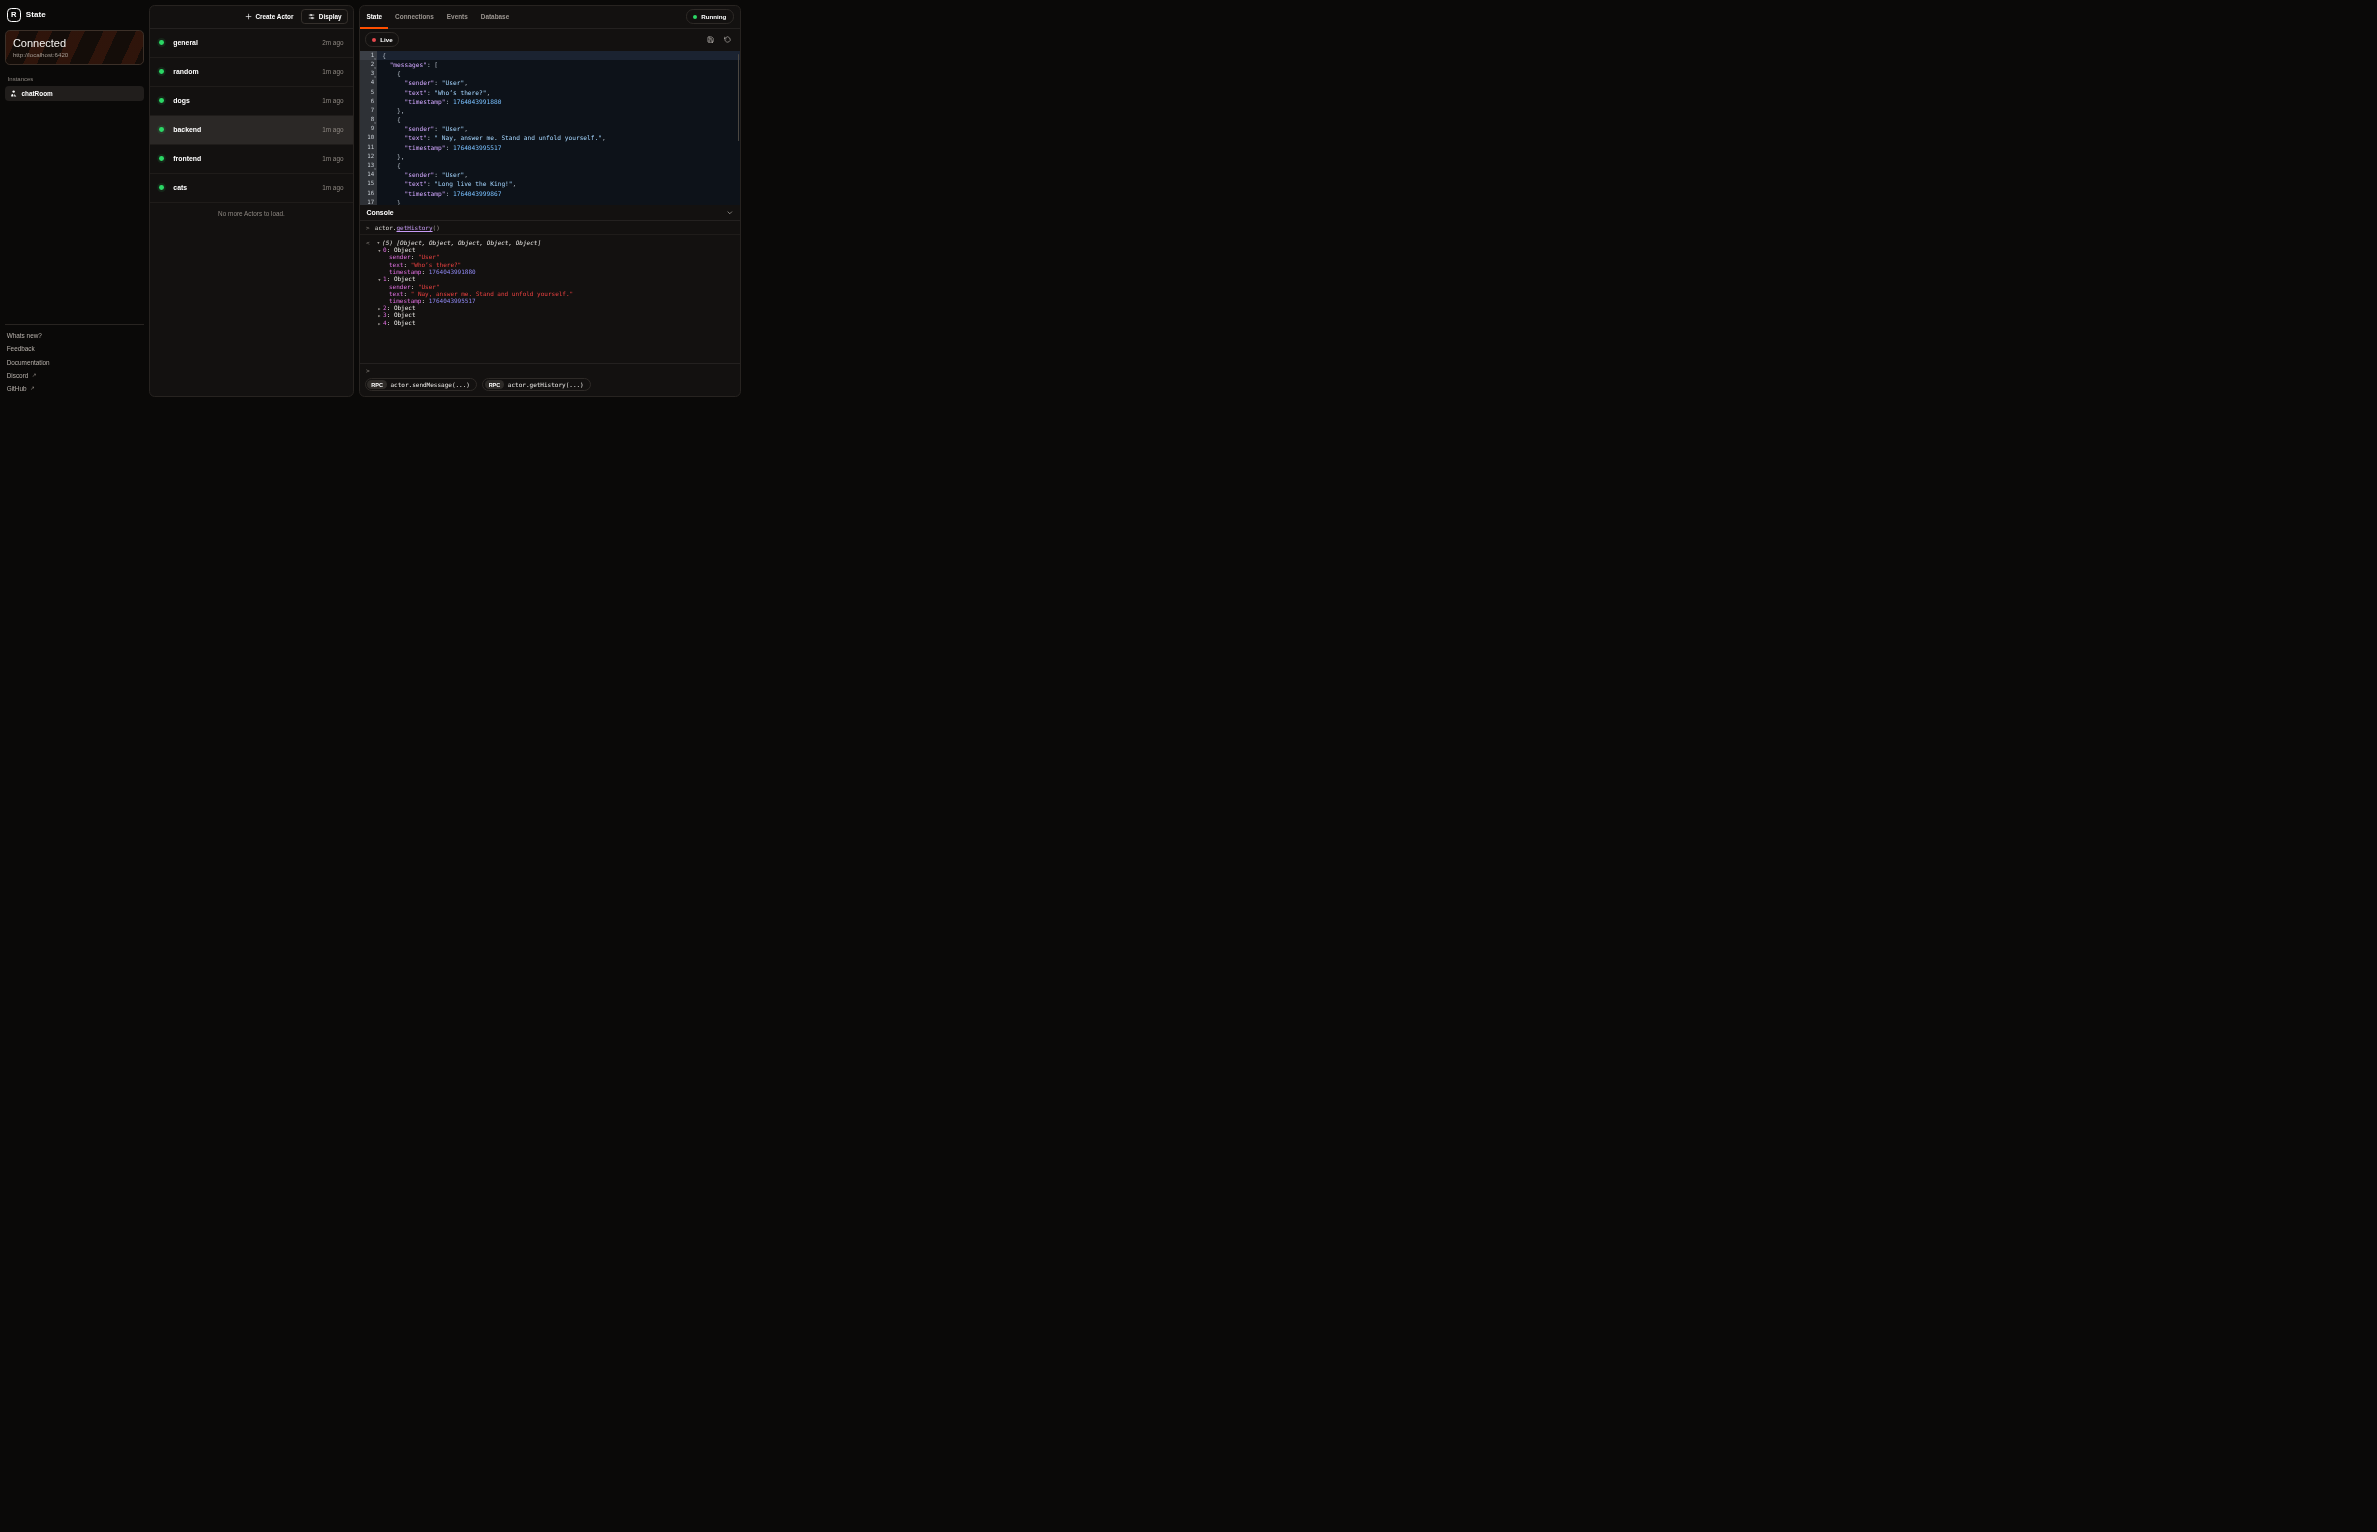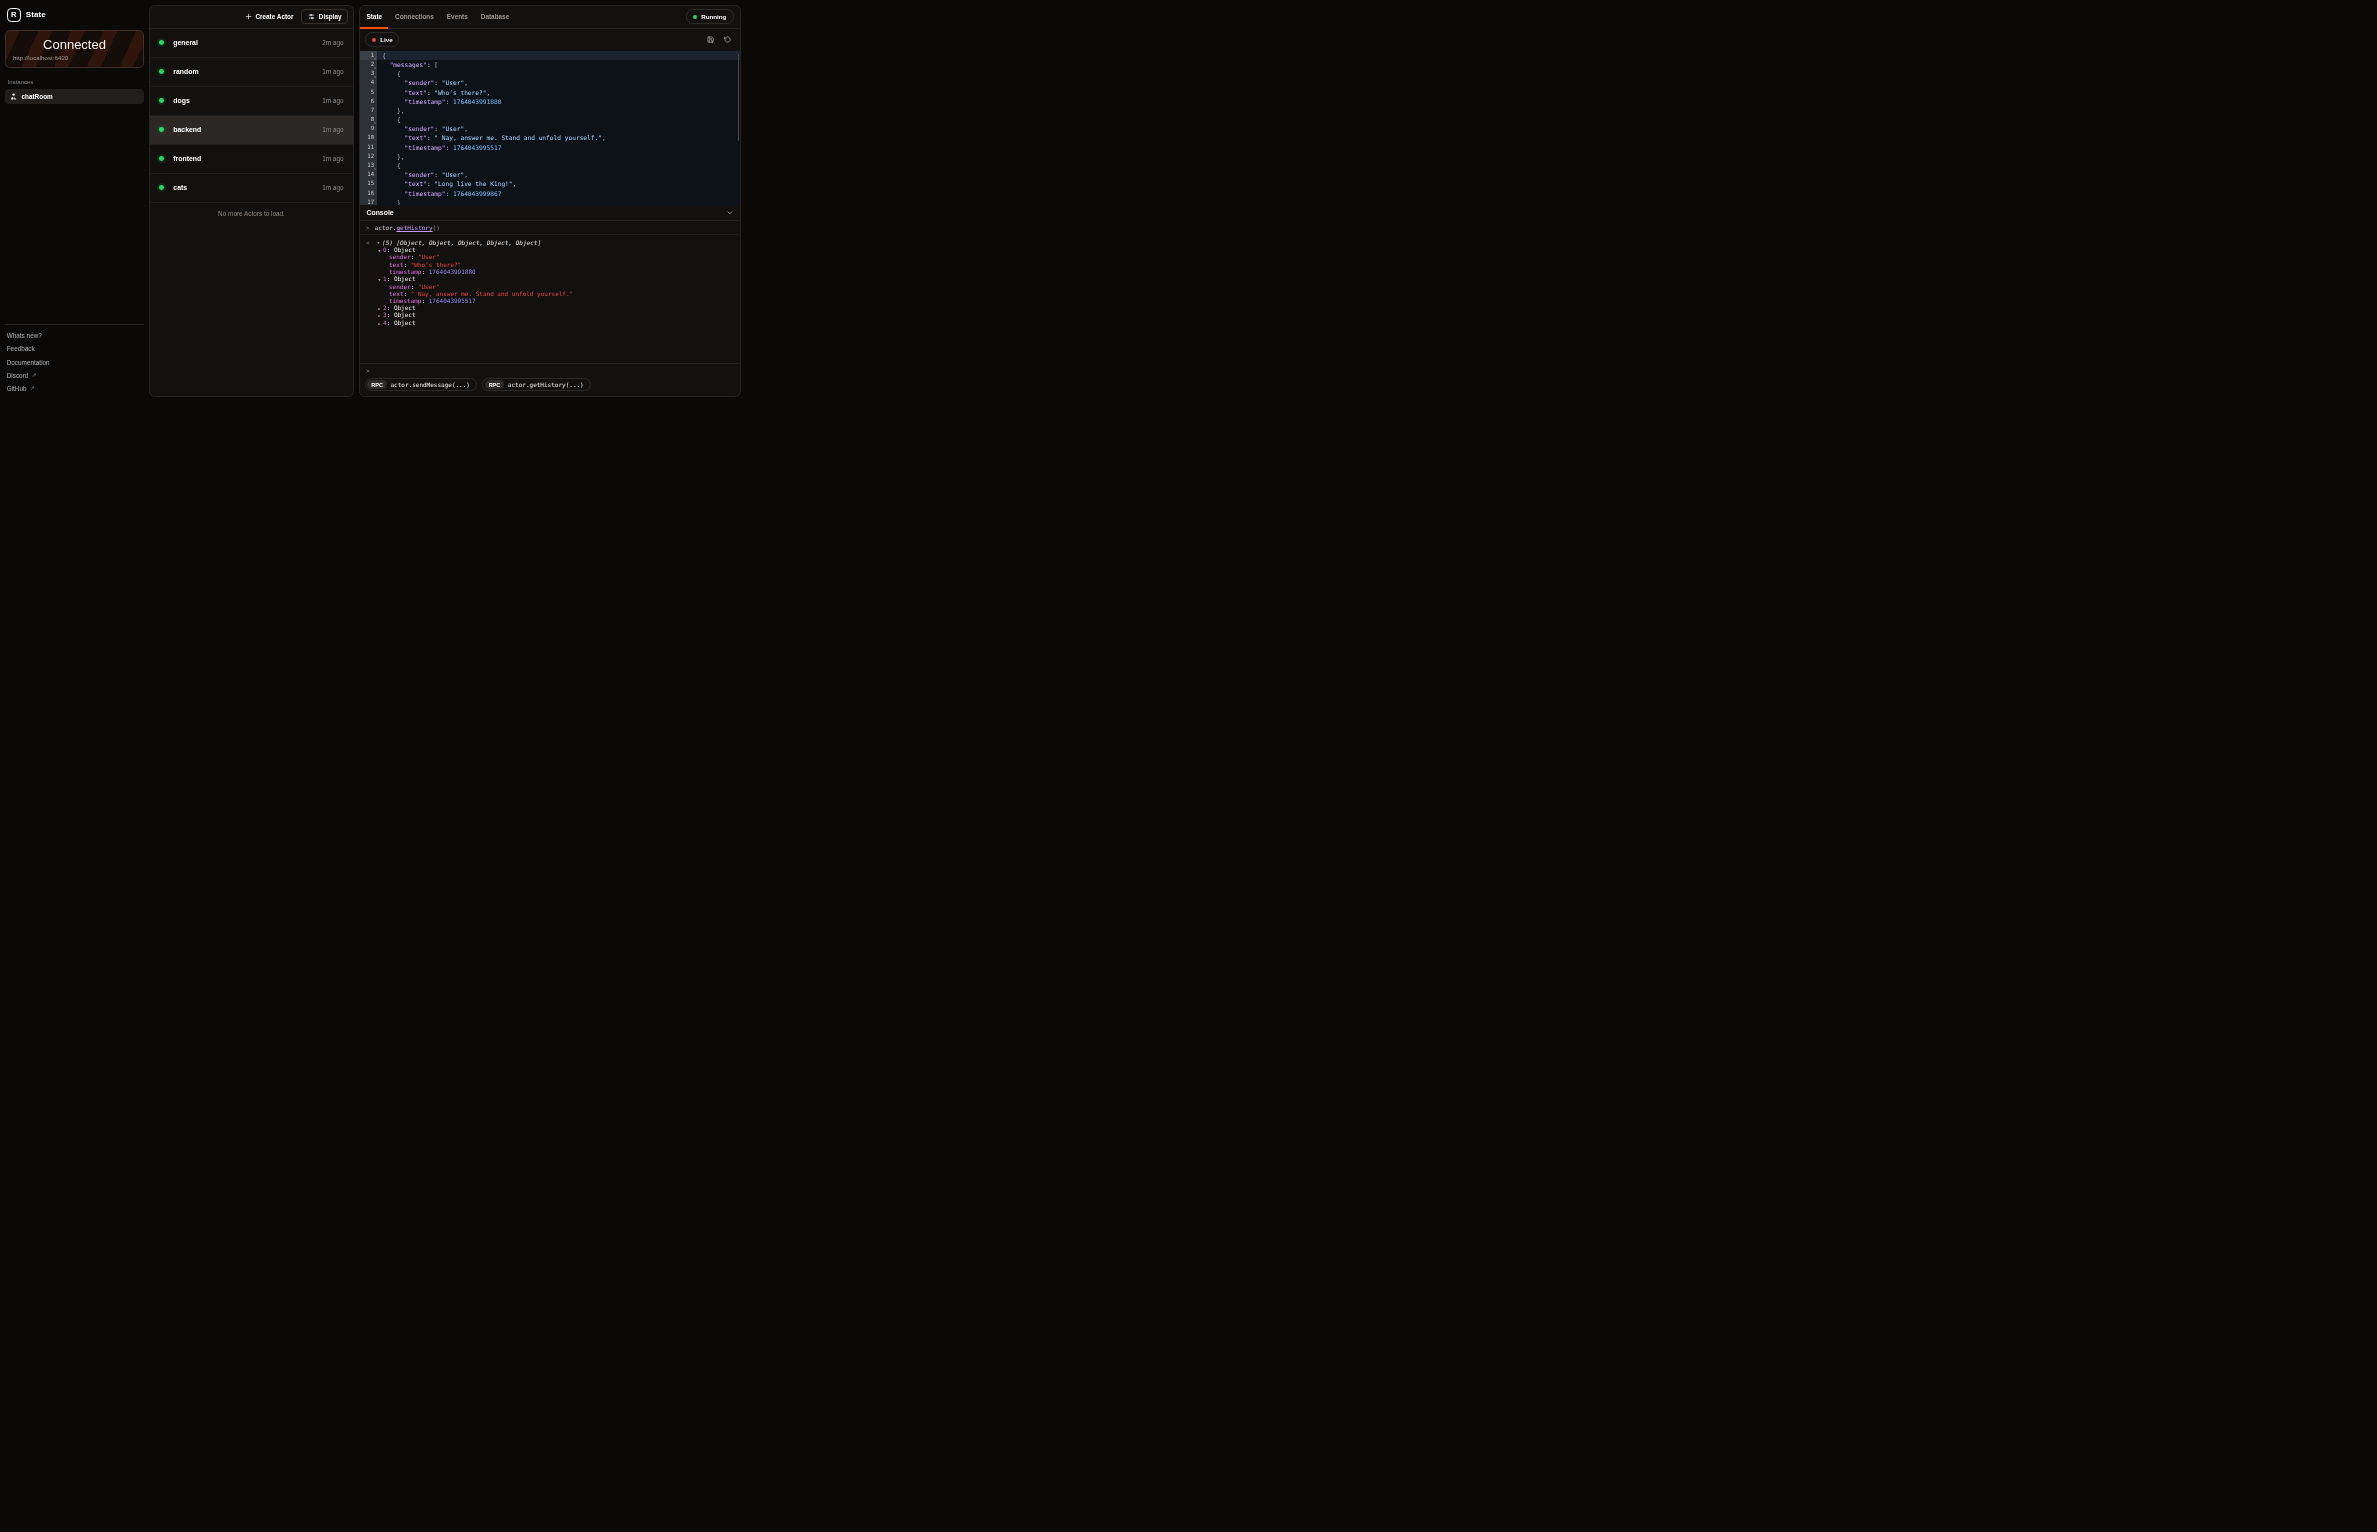--- a/index.html
+++ b/index.html
@@ -6,21 +6,21 @@
     font-family:"Liberation Sans",sans-serif;-webkit-font-smoothing:antialiased;}
   .app{display:flex;width:746px;height:402px;}
   
   .sidebar{width:149px;flex:none;box-sizing:border-box;padding:0 4.8px;display:flex;flex-direction:column;}
   .brand{display:flex;align-items:center;gap:4.8px;height:29.5px;padding:0 1.9px;}
   .logo{width:14.3px;height:14.3px;border:1.2px solid #fff;border-radius:4.3px;box-sizing:border-box;
     display:flex;align-items:center;justify-content:center;color:#fff;font-weight:800;font-size:7.6px;}
   .brand-name{color:#fff;font-weight:700;font-size:8px;letter-spacing:0.1px;}
   .conn-box{border:0.5px solid #3c3028;border-radius:4.8px;padding:6.2px 7.1px;background:
     repeating-linear-gradient(115deg, rgba(140,48,18,.22) 0 12.4px, rgba(0,0,0,0) 12.4px 29.5px),#140d09;}
-  .conn-status{color:#f4f2f0;font-size:13px;text-align:center;}
+  .conn-status{color:#f4f2f0;font-size:11px;}
   .conn-url{color:#a29a92;font-size:6.2px;margin-top:1.9px;}
   .instances-label{color:#8d8781;font-size:6px;margin:11.4px 2.9px 4.3px;}
   .instance-item{display:flex;align-items:center;gap:4.8px;background:#211e1c;border-radius:3.8px;
     height:14.3px;padding:0 4.8px;color:#fff;font-weight:700;font-size:6.4px;cursor:pointer;}
   .sidebar-footer{margin-top:auto;border-top:0.5px solid #282421;padding:3.8px 1.9px 6.7px;margin-bottom:0;}
   .foot-link{height:13.3px;display:flex;align-items:center;gap:3.3px;color:#b7b1ab;font-size:6.4px;cursor:pointer;}
   .foot-arrow{color:#8d8781;font-size:5.7px;position:relative;top:-0.5px;}
   
   .card{background:#131110;border:0.5px solid #272320;border-radius:5.7px;box-sizing:border-box;margin:4.8px 0;}
   .actors-card{width:205px;flex:none;margin-right:2.4px;display:flex;flex-direction:column;overflow:hidden;}

